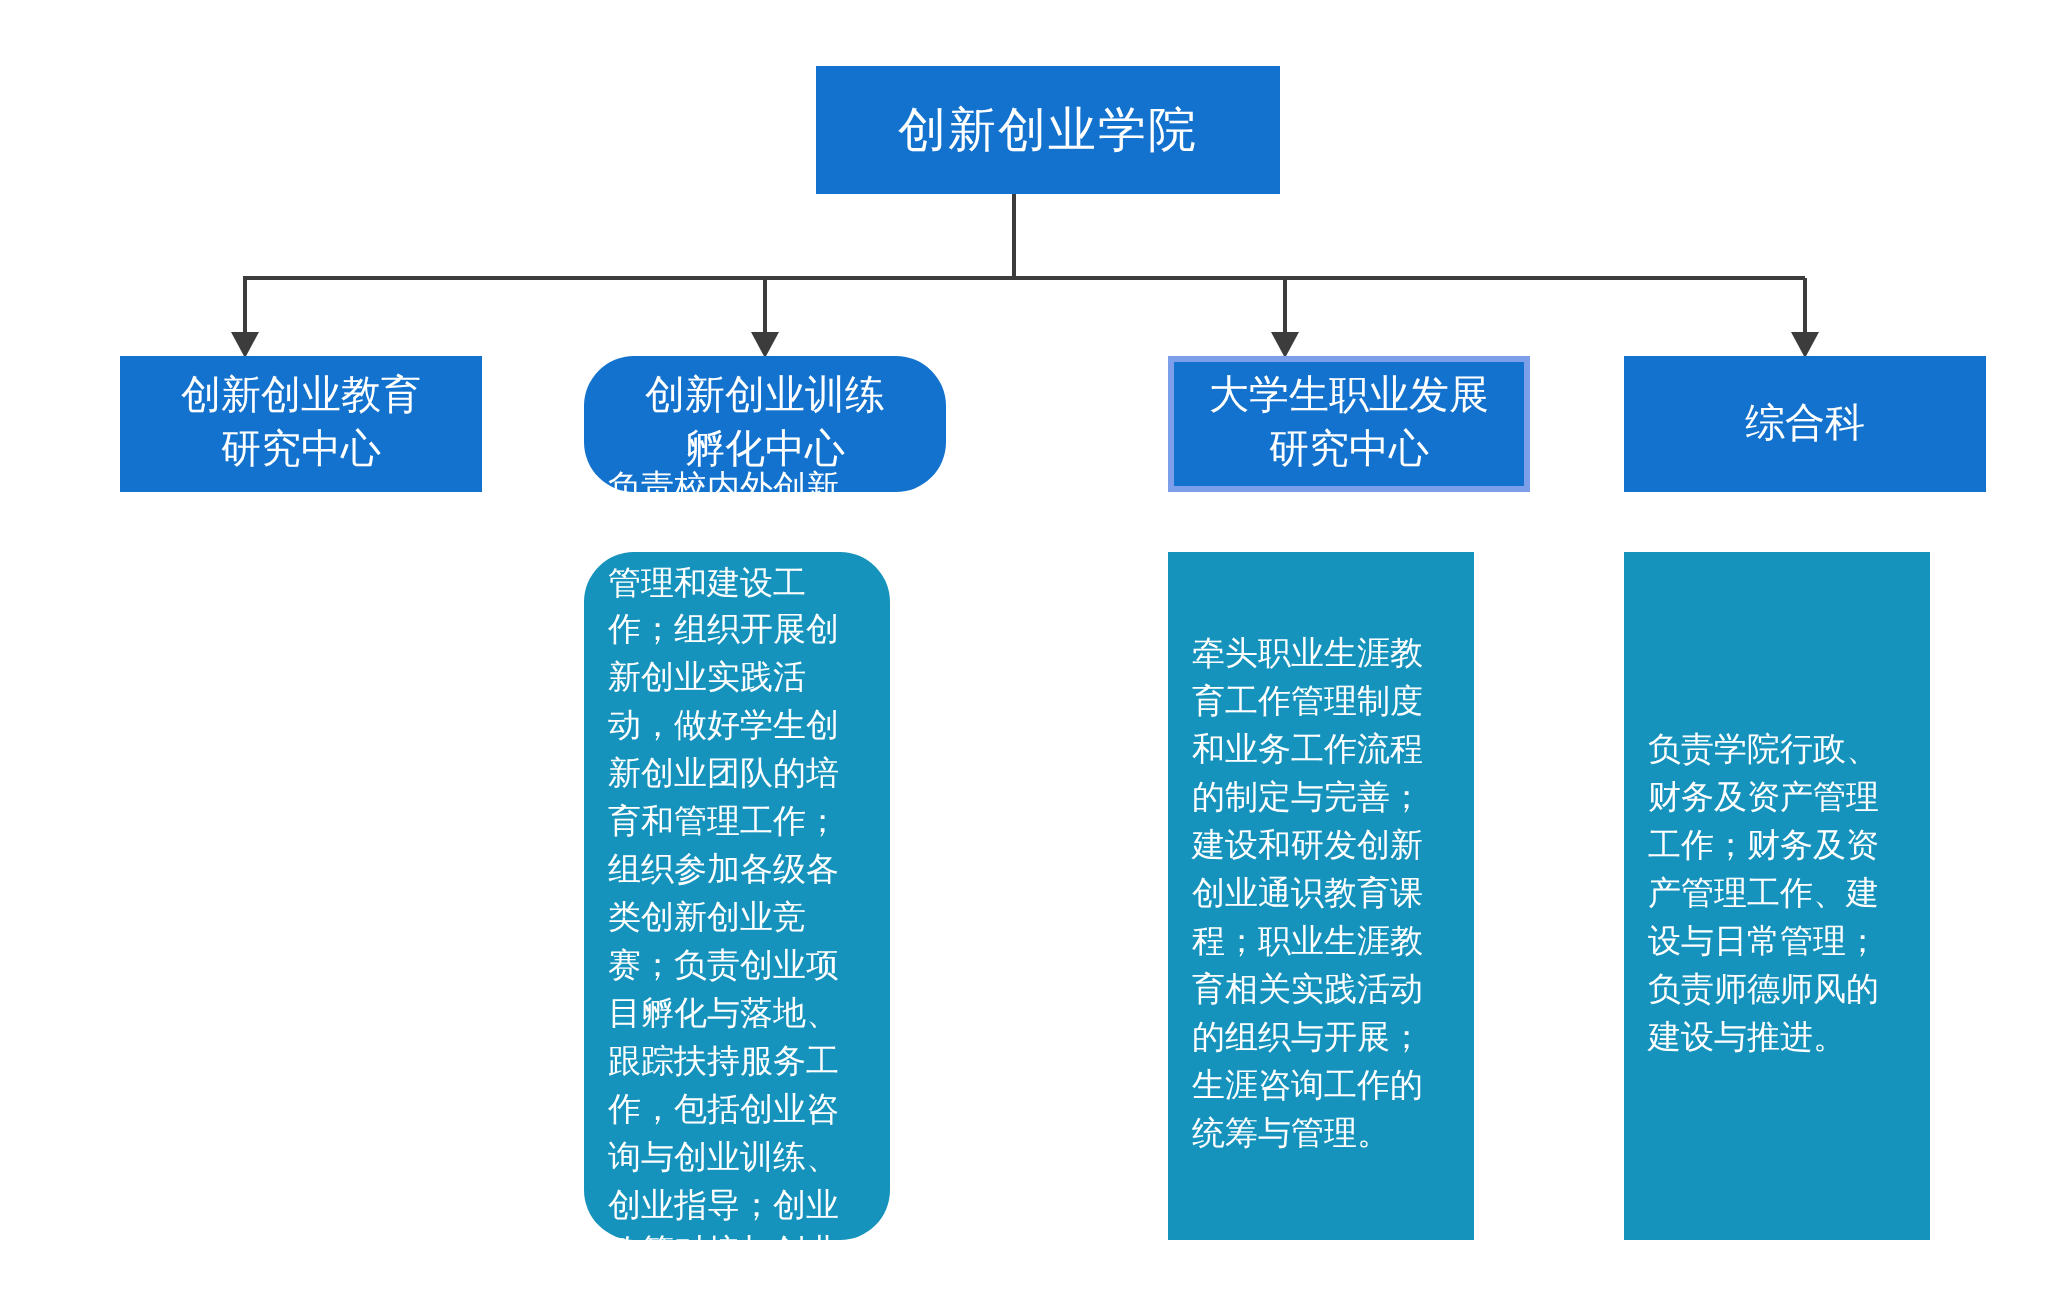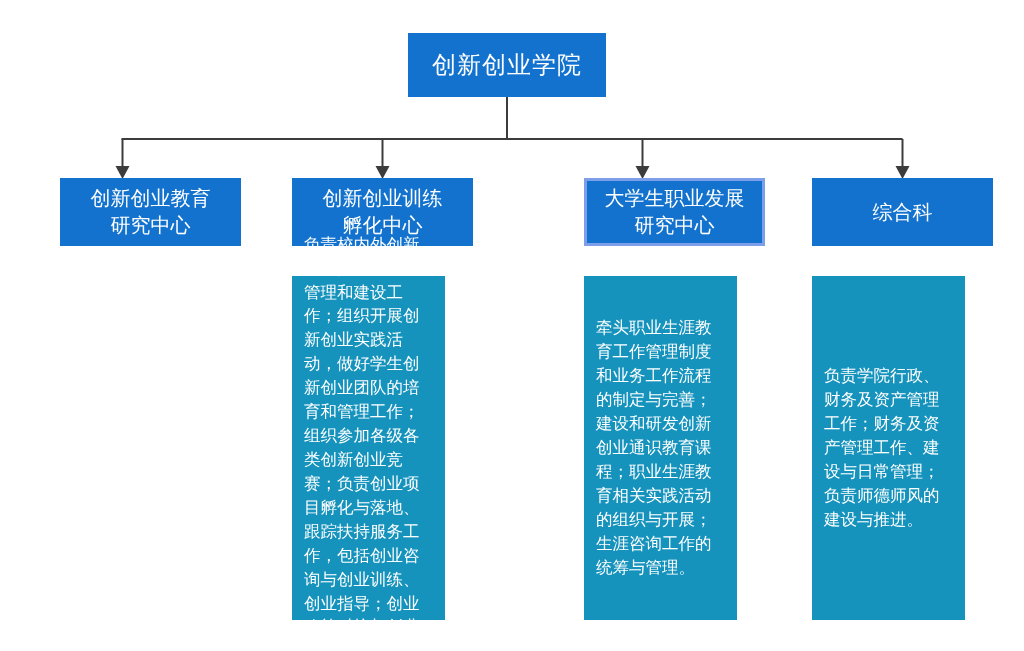--- a/index.html
+++ b/index.html
@@ -17,21 +17,21 @@
   }
   .connector-layer {
     position: absolute;
     left: 0; top: 0;
     width: 1024px; height: 651px;
     pointer-events: none;
   }
   .root-node {
     position: absolute;
     left: 408px; top: 33px;
-    width: 198px; height: 64px;
+    width: 232px; height: 64px;
     background: var(--node-blue, #1272ce);
     color: #ffffff;
     display: flex;
     align-items: center;
     justify-content: center;
     font-size: 24px;
     letter-spacing: 1px;
     box-sizing: border-box;
   }
   .dept-node {
@@ -62,21 +62,21 @@
     align-items: center;
     box-sizing: border-box;
     padding: 0 12px;
   }
   .desc-text {
     font-size: 16.5px;
     line-height: 1.45;
     text-align: left;
   }
   .col-0 { left: 32px; margin-left: 28px; }
-  .col-1 { left: 292px; }
+  .col-1 { left: 292px; border-radius: 25px; }
   .col-2 { left: 584px; }
   .col-3 { left: 812px; }
 </style>
 </head>
 <body>
 
 <div class="canvas">
 
   <svg class="connector-layer" width="1024" height="651" viewBox="0 0 1024 651">
     <g stroke="#3c3c3c" stroke-width="2" fill="none">

